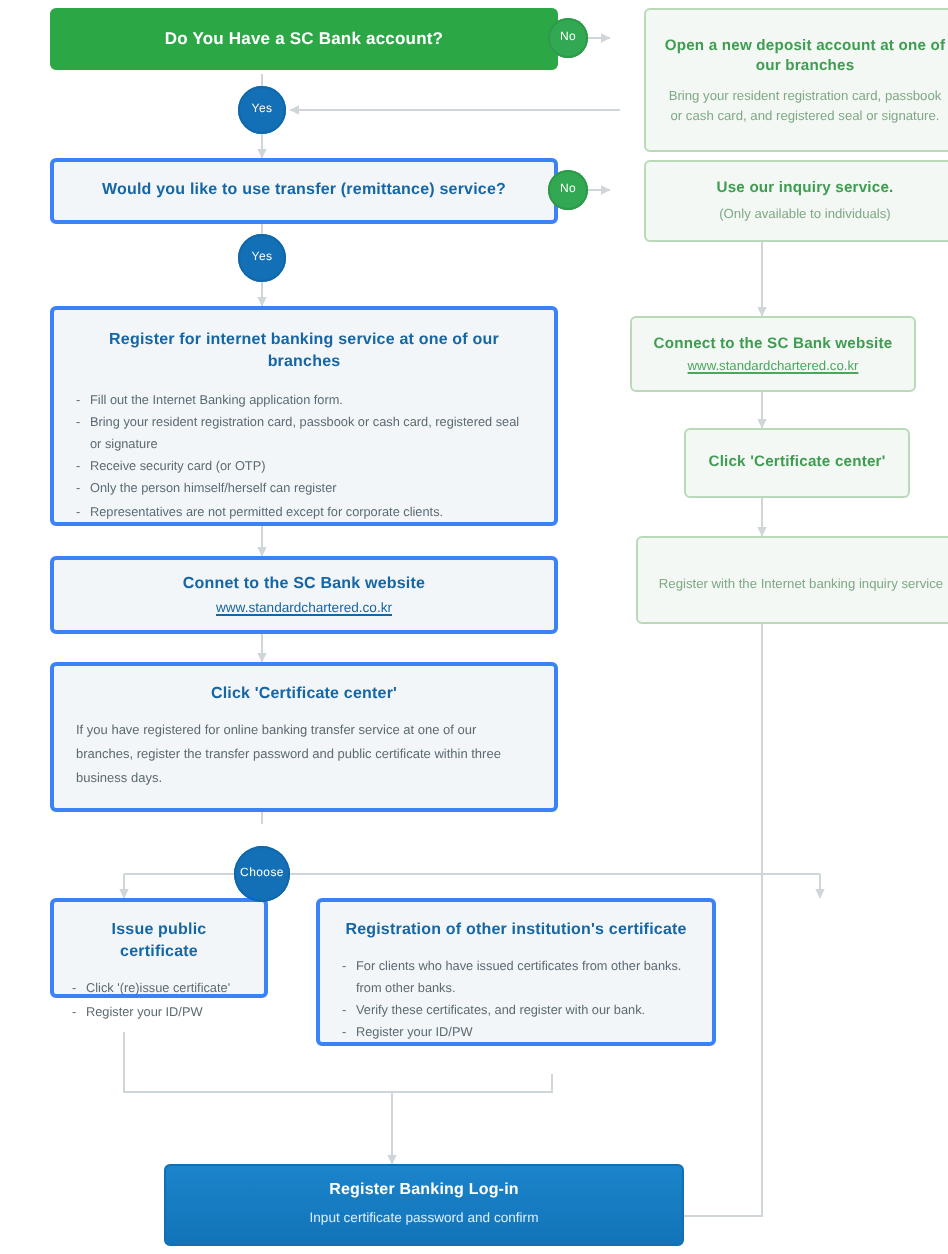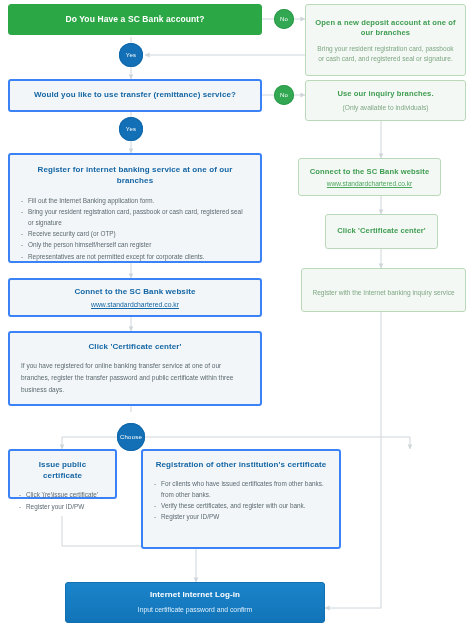--- a/index.html
+++ b/index.html
@@ -17,20 +17,21 @@
   #canvas { position: absolute; inset: 0; width: 474px; height: 627px; }
 
   
   .lines { position: absolute; left: 0; top: 0; width: 474px; height: 627px; pointer-events: none; }
 
   
   .node {
     position: absolute;
     border-radius: 3px;
     text-align: center;
+    margin-left: 17px;
   }
   .node .title {
     font-weight: bold;
     letter-spacing: 0.1px;
   }
   .node .sub { font-weight: normal; }
 
   
   .box-green-solid {
     background: #2ba745;
@@ -197,21 +198,21 @@
 
   <div class="node box-blue centered" style="left:8px; top:79px; width:254px; height:33px;">
     <div class="title title-line">Would you like to use transfer (remittance) service?</div>
   </div>
 
   <div class="circle circle-green" style="left:274px; top:85px; width:20px; height:20px;">
     <span>No</span>
   </div>
 
   <div class="node box-green centered" style="left:305px; top:80px; width:161px; height:41px; padding:6px 8px;">
-    <div class="title title-line">Use our inquiry branches.</div>
+    <div class="title title-line">Use our inquiry service.</div>
     <div class="sub sub-line" style="margin-top:4px;">(Only available to individuals)</div>
   </div>
 
   <div class="circle circle-blue" style="left:119px; top:117px; width:24px; height:24px;">
     <span>Yes</span>
   </div>
 
   <div class="node box-blue centered" style="left:8px; top:278px; width:254px; height:39px; padding:6px;">
     <div class="title title-line">Connet to the SC Bank website</div>
     <a class="link" href="#" style="margin-top:3px;">www.standardchartered.co.kr</a>
@@ -238,21 +239,21 @@
   </div>
 
   <div class="node box-blue" style="left:8px; top:449px; width:109px; height:50px; padding:9px 9px 24px;">
     <div class="title title-line" style="text-align:center;">Issue public certificate</div>
     <ul class="body-list" style="margin-top:7px; line-height:1.9;">
       <li><span class="dash">-</span><span>Click '(re)issue certificate'</span></li>
       <li><span class="dash">-</span><span>Register your ID/PW</span></li>
     </ul>
   </div>
 
-  <div class="node box-blue" style="left:141px; top:449px; width:200px; height:100px; padding:9px 11px 8px;">
+  <div class="node box-blue" style="left:141px; top:449px; width:200px; height:74px; padding:9px 11px 8px;">
     <div class="title title-line" style="text-align:center;">Registration of other institution's certificate</div>
     <ul class="body-list" style="margin-top:7px;">
       <li><span class="dash">-</span><span>For clients who have issued certificates from other banks. from other banks.</span></li>
       <li><span class="dash">-</span><span>Verify these certificates, and register with our bank.</span></li>
       <li><span class="dash">-</span><span>Register your ID/PW</span></li>
     </ul>
   </div>
 
   <div class="node box-green centered" style="left:298px; top:158px; width:143px; height:38px; padding:6px;">
     <div class="title title-line">Connect to the SC Bank website</div>
@@ -261,17 +262,17 @@
 
   <div class="node box-green centered" style="left:325px; top:214px; width:113px; height:35px;">
     <div class="title title-line">Click 'Certificate center'</div>
   </div>
 
   <div class="node box-green centered" style="left:301px; top:268px; width:165px; height:44px; padding:6px 7px;">
     <div class="sub sub-line" style="margin-top:5px;">Register with the Internet banking inquiry service</div>
   </div>
 
   <div class="node box-blue-solid centered" style="left:65px; top:582px; width:260px; height:41px;">
-    <div class="title title-line">Internet Internet Log-in</div>
+    <div class="title title-line">Register Banking Log-in</div>
     <div class="sub sub-line" style="margin-top:5px;">Input certificate password and confirm</div>
   </div>
 
 </div>
 
 </body></html>

